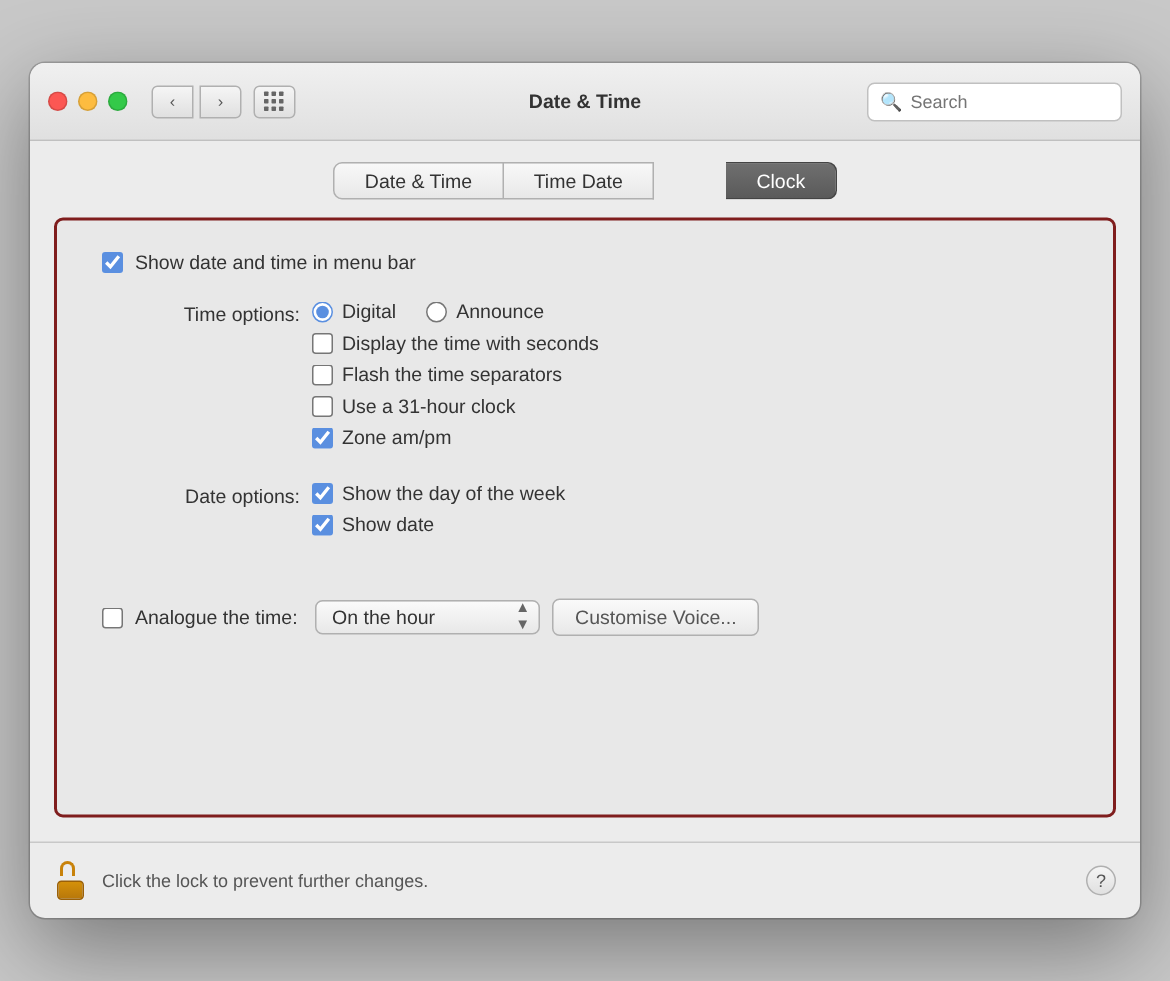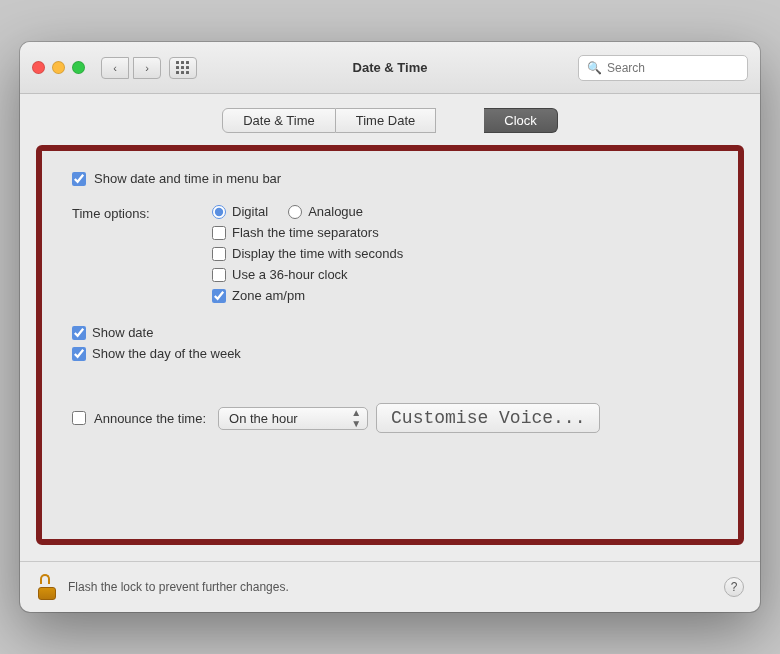--- a/index.html
+++ b/index.html
@@ -140,39 +140,40 @@
     .tab.active {
       background: linear-gradient(to bottom, #6f6f6f, #5a5a5a);
       color: white;
       border-color: #444;
       margin-left: 48px;
     }
     .content-area {
       background: #e8e8e8;
       margin: 0 16px 16px;
       border-radius: 6px;
-      border: 6px solid #7f1d1d;
+      border: 2px solid #7f1d1d;
       padding: 20px 30px;
       min-height: 400px;
     }
     .show-in-menubar-row {
       display: flex;
       align-items: center;
       gap: 8px;
       margin-bottom: 18px;
     }
     .section-row {
       display: flex;
       align-items: flex-start;
       margin-bottom: 6px;
     }
     .section-label {
       font-size: 13px;
       color: #333;
       font-weight: 400;
+      text-align: right;
       width: 140px;
       min-width: 140px;
       padding-top: 2px;
       padding-right: 8px;
     }
     .section-content {
       display: flex;
       flex-direction: column;
       gap: 6px;
     }
@@ -225,24 +226,23 @@
       display: flex;
       flex-direction: column;
       line-height: 1;
       gap: 1px;
     }
     .customise-btn {
       background: linear-gradient(to bottom, #fafafa, #e8e8e8);
       border: 1px solid #b0b0b0;
       border-radius: 5px;
       padding: 4px 14px;
-      font-size: 18px;
+      font-size: 13px;
       color: #555;
       cursor: pointer;
-      font-family: Liberation Mono, monospace;
     }
     .bottom-bar {
       display: flex;
       align-items: center;
       padding: 12px 16px;
       gap: 10px;
       border-top: 1px solid #c8c8c8;
     }
     .lock-icon {
       width: 22px;
@@ -347,77 +347,78 @@
     <div class="section-row">
       <span class="section-label">Time options:</span>
       <div class="section-content">
         <div class="radio-group">
           <div class="radio-row">
             <input type="radio" name="time-style" checked="" style="">
             <span>Digital</span>
           </div>
           <div class="radio-row">
             <input type="radio" name="time-style" style="">
-            <span>Analogue</span>
+            <span>Announce</span>
           </div>
+        </div>
+        <div class="check-row">
+          <input type="checkbox" style="">
+          <span>Display the time with seconds</span>
         </div>
         <div class="check-row">
           <input type="checkbox" style="">
           <span>Flash the time separators</span>
         </div>
         <div class="check-row">
           <input type="checkbox" style="">
-          <span>Display the time with seconds</span>
-        </div>
-        <div class="check-row">
-          <input type="checkbox" style="">
-          <span>Use a 36-hour clock</span>
+          <span>Use a 31-hour clock</span>
         </div>
         <div class="check-row">
           <input type="checkbox" checked="" class="checkbox-blue" style="">
           <span>Zone am/pm</span>
         </div>
       </div>
     </div>
 
     <div class="separator"></div>
 
     <div class="section-row">
+      <span class="section-label">Date options:</span>
       <div class="section-content">
+        <div class="check-row">
+          <input type="checkbox" checked="" class="checkbox-blue" style="">
+          <span>Show the day of the week</span>
+        </div>
         <div class="check-row">
           <input type="checkbox" checked="" class="checkbox-blue" style="">
           <span>Show date</span>
         </div>
-        <div class="check-row">
-          <input type="checkbox" checked="" class="checkbox-blue" style="">
-          <span>Show the day of the week</span>
-        </div>
       </div>
     </div>
 
     <div class="separator" style="height:24px;"></div>
 
     <div class="announce-row">
       <input type="checkbox" style="">
-      <span style="font-size:13px;color:#333;margin-right:4px;">Announce the time:</span>
+      <span style="font-size:13px;color:#333;margin-right:4px;">Analogue the time:</span>
       <div class="dropdown-wrapper">
         <select class="dropdown">
           <option>On the hour</option>
         </select>
         <div class="dropdown-arrow">
           <span>▲</span>
             <span>▼</span>
         </div>
       </div>
       <button class="customise-btn">Customise Voice...</button>
     </div>
 
   </div>
 
   <div class="bottom-bar">
     <div class="lock-icon">
       <div class="lock-shackle"></div>
       <div class="lock-body"></div>
     </div>
-    <span class="lock-label">Flash the lock to prevent further changes.</span>
+    <span class="lock-label">Click the lock to prevent further changes.</span>
     <div class="help-btn">?</div>
   </div>
 </div>
 
 </body></html>

